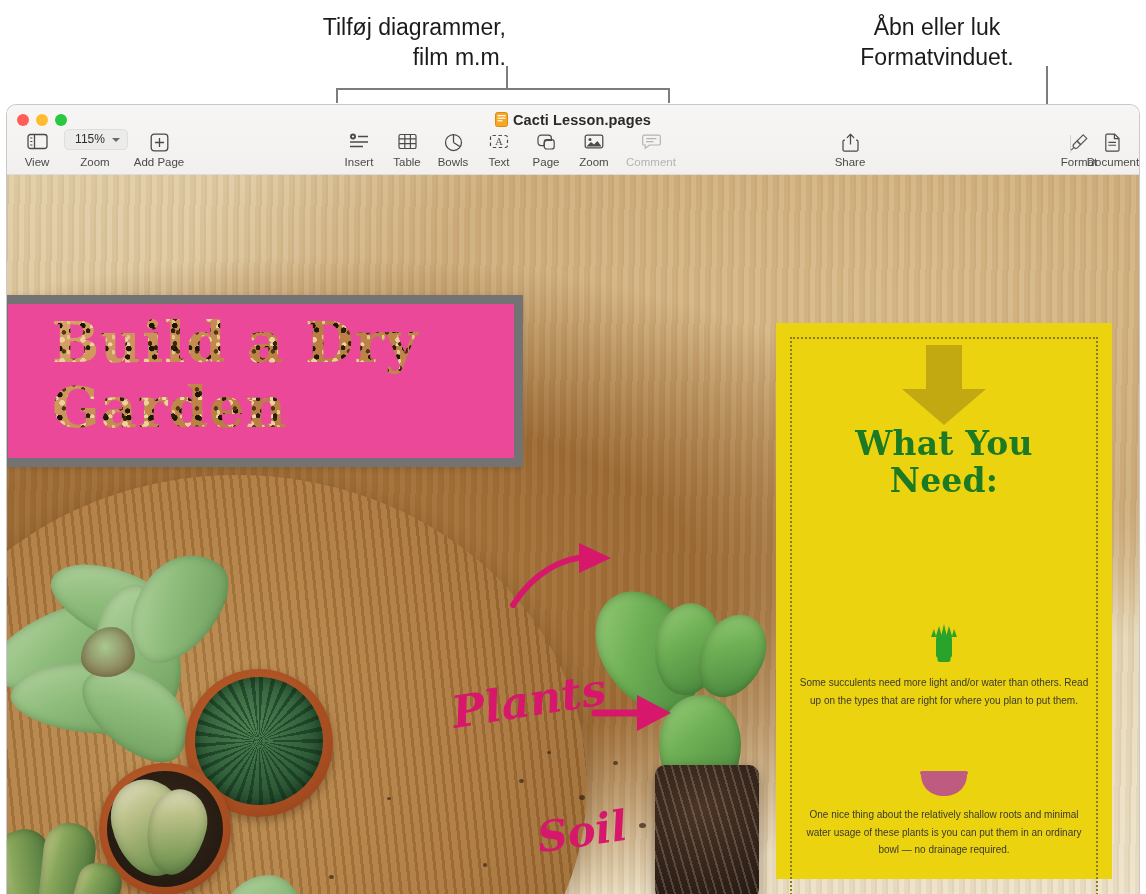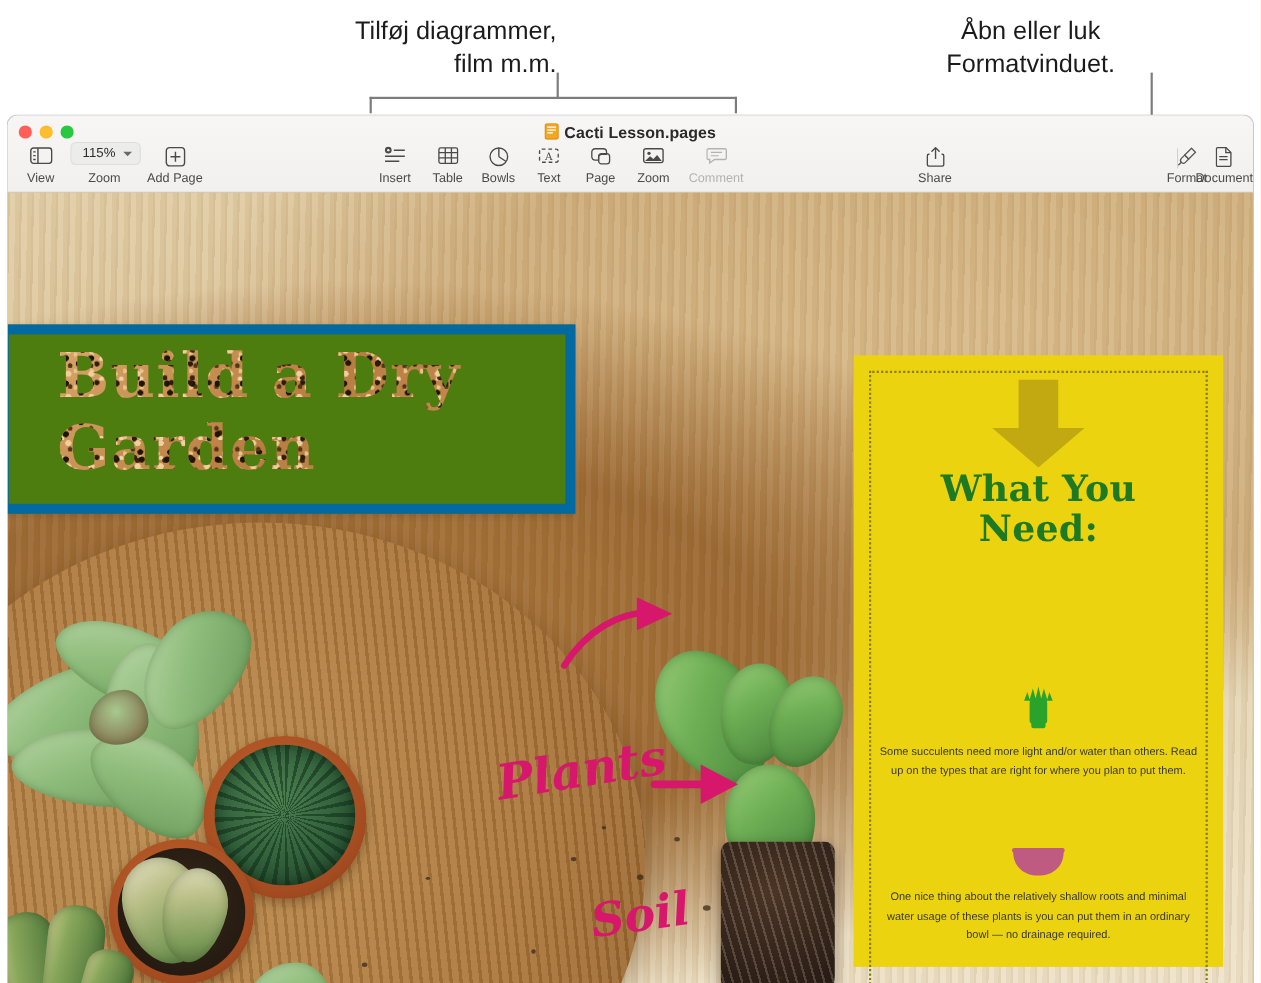--- a/index.html
+++ b/index.html
@@ -251,22 +251,22 @@
     background: #3a2a1a;
     border-radius: 50%;
     opacity: .75;
   }
 
   
   #title-block {
     position: absolute;
     left: -8px; top: 120px;
     width: 524px; height: 172px;
-    background: #4d7c0f;
-    border: 9px solid #0369a1;
+    background: #ec4899;
+    border: 9px solid #737373;
     box-sizing: border-box;
     box-shadow: 0 2px 6px rgba(0,0,0,.12);
   }
   #title-text {
     position: absolute;
     left: 44px; top: 6px;
     width: 440px;
     font-family: "DejaVu Serif", serif;
     font-weight: bold;
     font-size: 56px;

